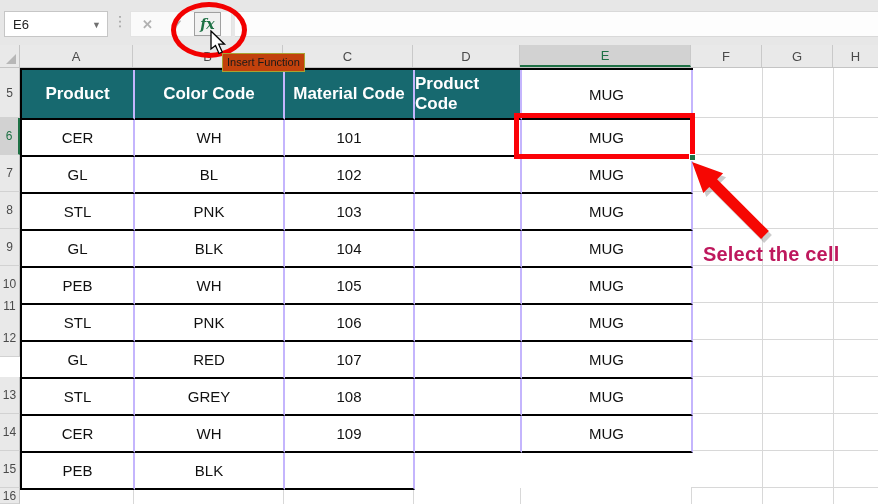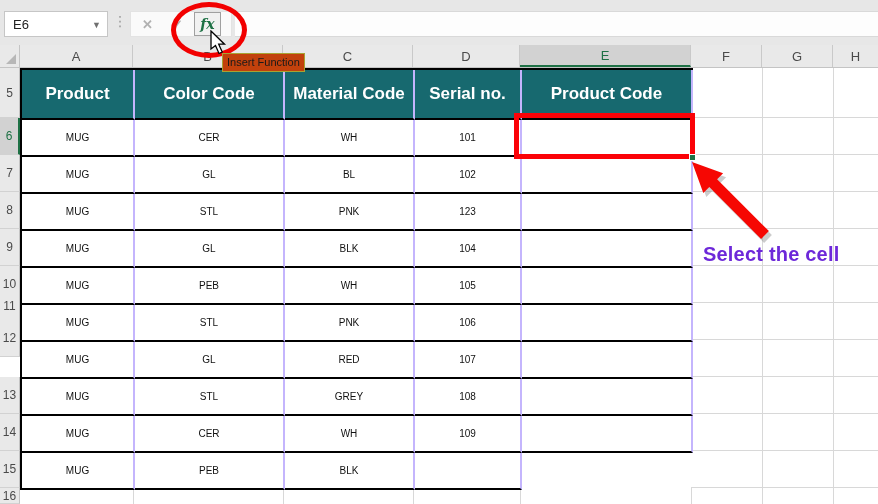--- a/index.html
+++ b/index.html
@@ -45,36 +45,36 @@
   .vline{position:absolute;width:1px;background:#d8d8d8;z-index:1;}
 
   
   .tbl{position:absolute;left:20px;top:68px;display:grid;z-index:2;
        grid-template-columns:113px 150px 130px 107px 171px;
        grid-template-rows:50px repeat(10,37px);
        border-top:2px solid #000;border-left:2px solid #000;box-sizing:border-box;}
   .tbl>div{border-right:2px solid #c4b5fd;border-bottom:2px solid #000;box-sizing:border-box;
            display:flex;align-items:center;justify-content:center;background:#fff;}
   .tbl .th{background:#17696F;color:#fff;font-weight:bold;font-size:17px;}
-  .tbl .td{font-size:10px;color:#111;}
+  .tbl .td{font-size:15px;color:#111;}
 
   
   .fillhandle{position:absolute;left:689px;top:154px;width:7px;height:7px;background:#1e7145;
               border:1px solid #fff;box-sizing:border-box;z-index:6;}
   .redbox{position:absolute;left:514px;top:113px;width:181px;height:46px;box-sizing:border-box;
           border:5px solid #fb0207;z-index:5;}
   .redcircle{position:absolute;left:171px;top:2px;width:76px;height:56px;box-sizing:border-box;
              border:5px solid #f20000;border-radius:50%;z-index:6;}
   .tooltip{position:absolute;left:222px;top:53px;height:19px;background:#c2410c;
            border:1px solid #a8a332;box-sizing:border-box;font-size:11px;color:#1a1a1a;
            padding:0 4px;line-height:17px;z-index:7;white-space:nowrap;}
   .cursor{position:absolute;left:210px;top:30px;z-index:8;}
   .bigarrow{position:absolute;left:680px;top:150px;z-index:5;}
   .callout{position:absolute;left:703px;top:243px;font-size:20px;font-weight:bold;
-           color:#6d28d9;letter-spacing:.2px;z-index:5;white-space:nowrap;}
+           color:#be185d;letter-spacing:.2px;z-index:5;white-space:nowrap;}
 </style>
 </head>
 <body>
 
 <div class="screen">
 
   <div class="toolbar">
     <div class="namebox">
       <span>E6</span>
       <span class="caret">▼</span>
@@ -121,39 +121,38 @@
   <div class="vline" style="left:133px;top:488px;height:16px"></div>
   <div class="vline" style="left:283px;top:488px;height:16px"></div>
   <div class="vline" style="left:413px;top:488px;height:16px"></div>
   <div class="vline" style="left:520px;top:488px;height:16px"></div>
   <div class="vline" style="left:691px;top:488px;height:16px"></div>
 
   <div class="tbl">
     <div class="th">Product</div>
     <div class="th">Color Code</div>
     <div class="th">Material Code</div>
-    <div class="th">Serial no.</div>
     <div class="th">Product Code</div>
 
     <div class="td">MUG</div>
     <div class="td">CER</div>
     <div class="td">WH</div>
     <div class="td">101</div>
     <div class="td"></div>
 
     <div class="td">MUG</div>
     <div class="td">GL</div>
     <div class="td">BL</div>
     <div class="td">102</div>
     <div class="td"></div>
 
     <div class="td">MUG</div>
     <div class="td">STL</div>
     <div class="td">PNK</div>
-    <div class="td">123</div>
+    <div class="td">103</div>
     <div class="td"></div>
 
     <div class="td">MUG</div>
     <div class="td">GL</div>
     <div class="td">BLK</div>
     <div class="td">104</div>
     <div class="td"></div>
 
     <div class="td">MUG</div>
     <div class="td">PEB</div>

